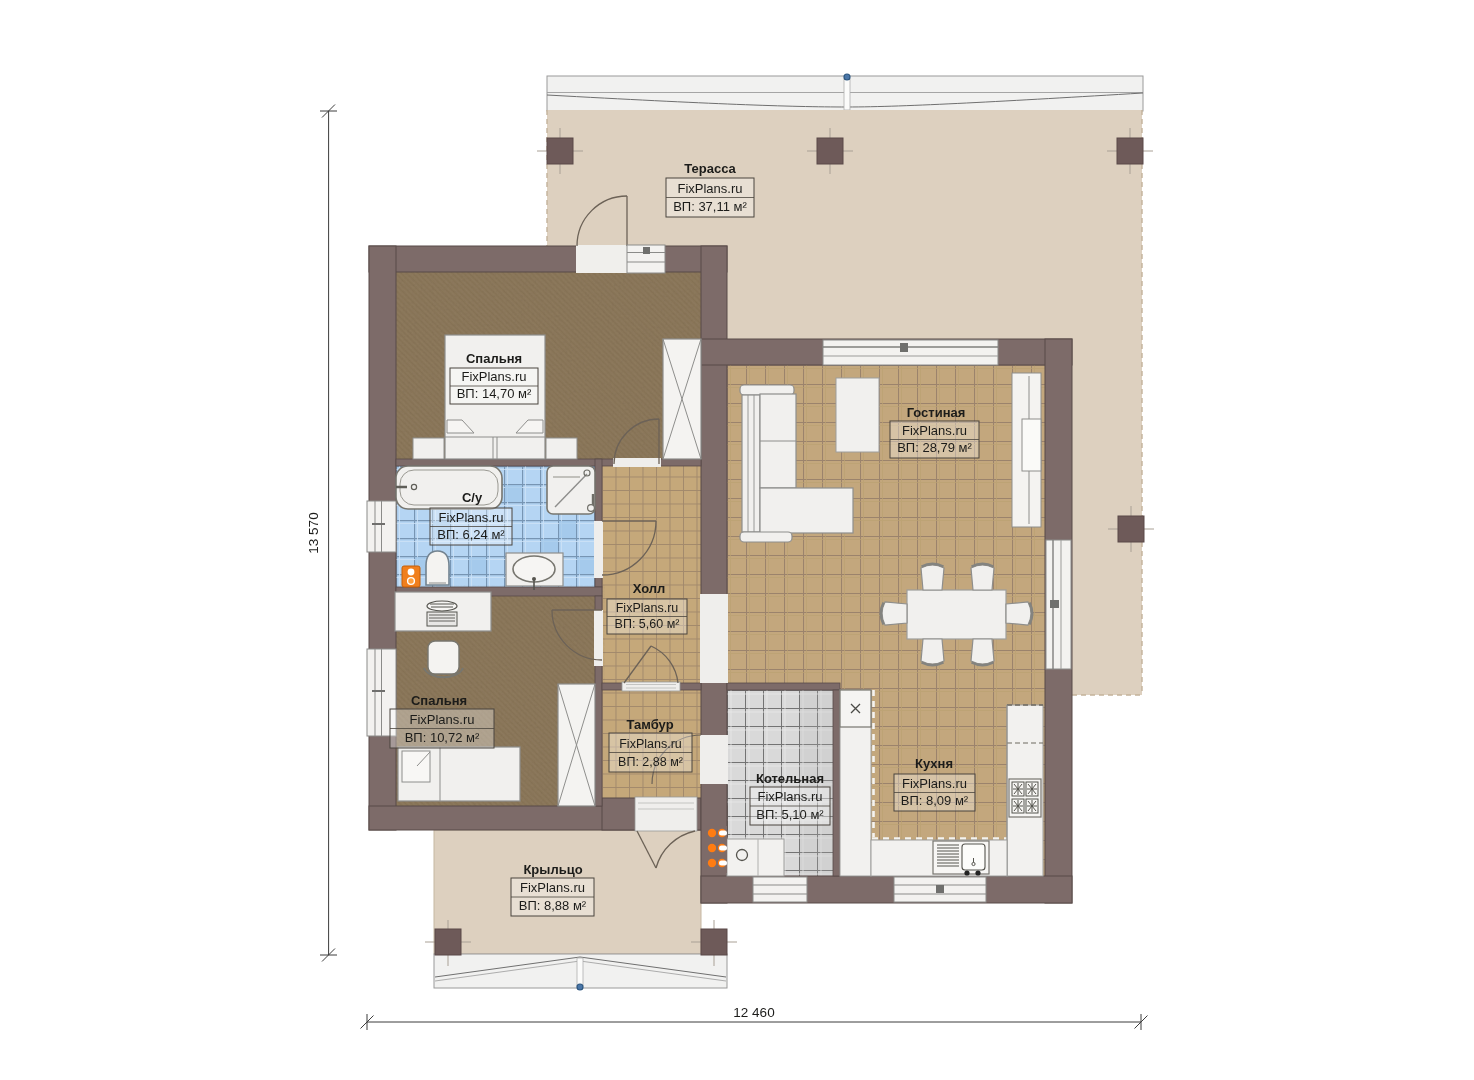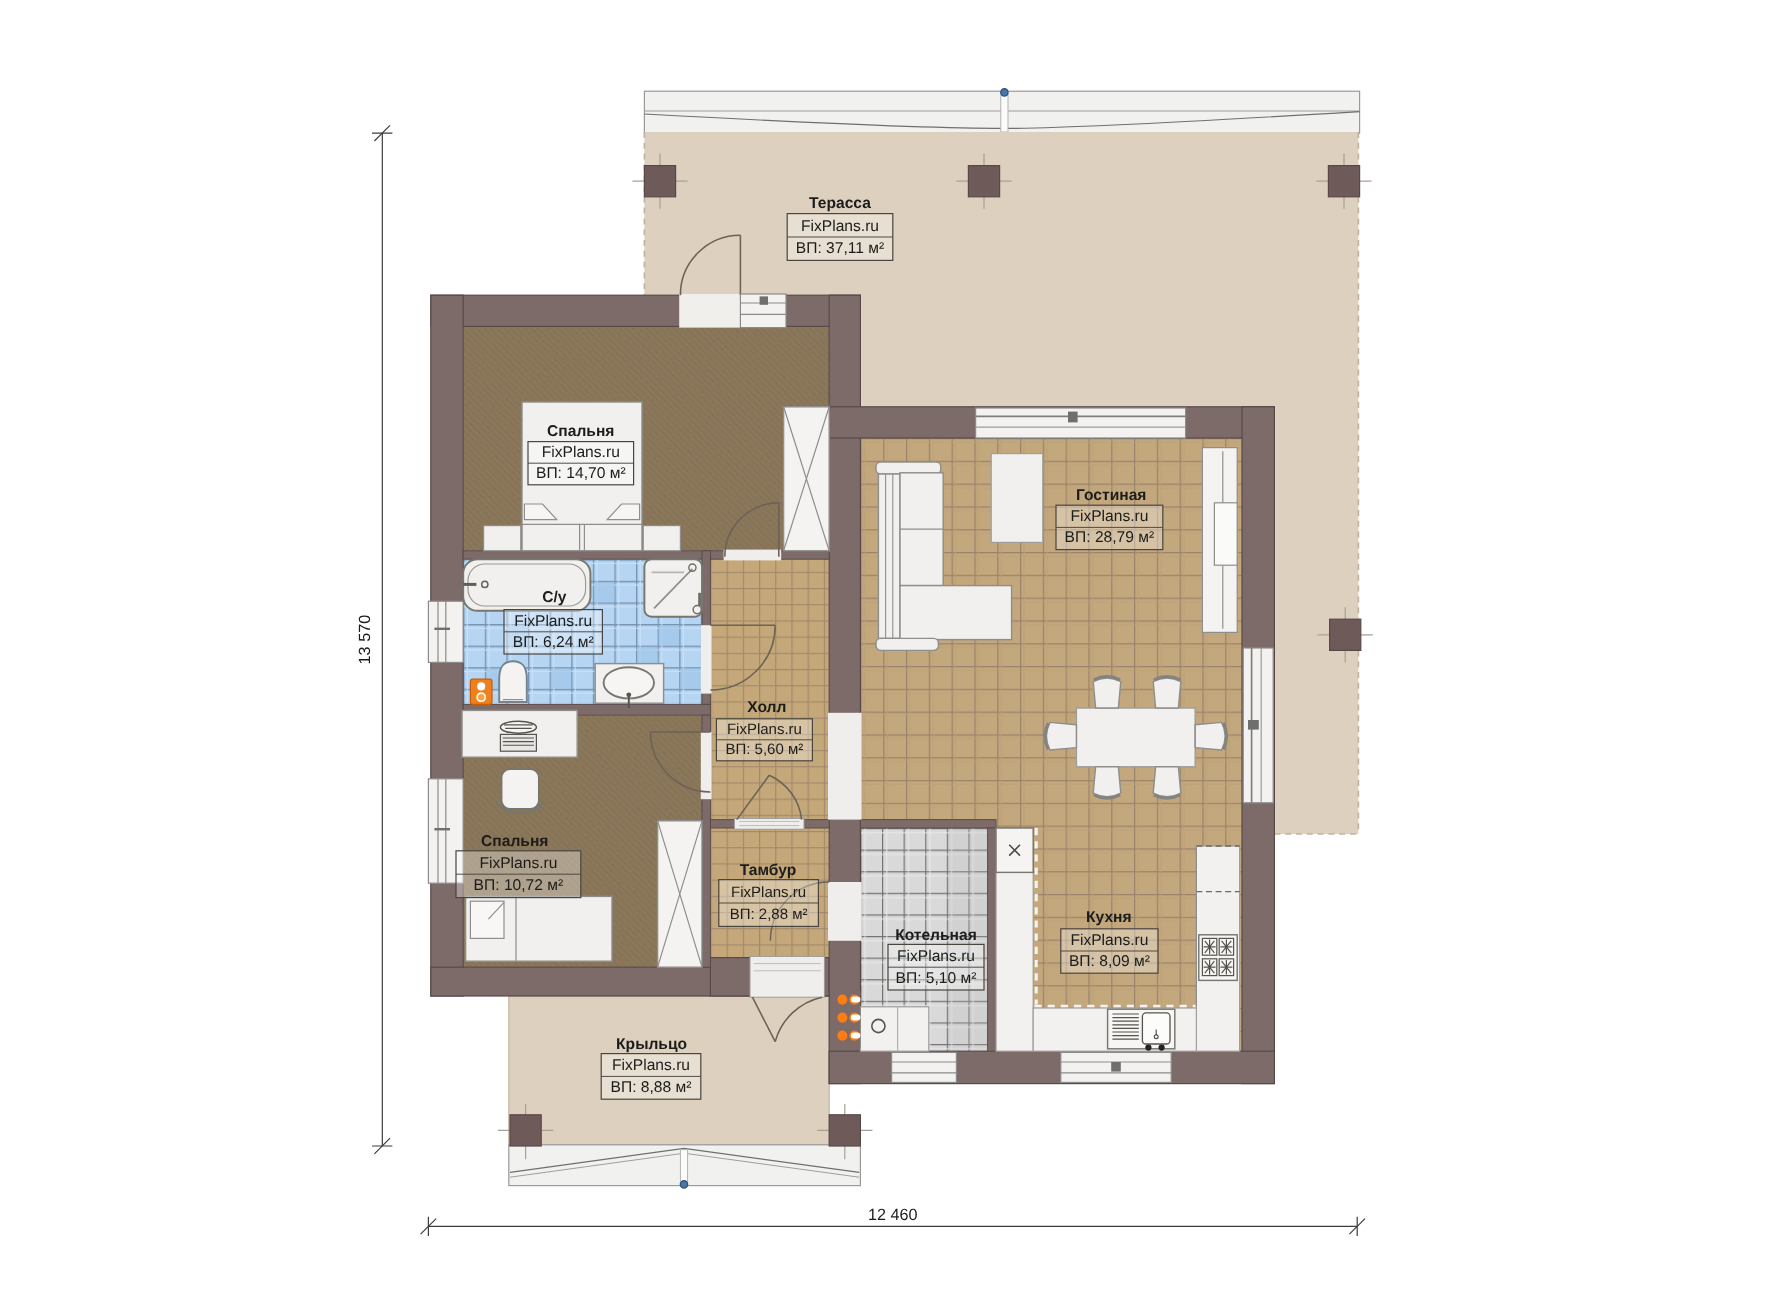--- a/index.html
+++ b/index.html
@@ -1,16 +1,16 @@
 <!DOCTYPE html>
 <html><head>
 <meta charset="utf-8">
 <style>
 html,body{margin:0;padding:0;background:#ffffff;}
-#plan{position:relative;width:1422px;height:1080px;overflow:hidden;font-family:"Liberation Sans",sans-serif;}
+#plan{position:relative;width:1422px;height:1080px;overflow:hidden;font-family:"Liberation Sans",sans-serif;margin-left:10px;}
 #plan svg{position:absolute;left:0;top:0;}
 text{font-family:"Liberation Sans",sans-serif;}
 </style>
 </head>
 <body>
 <div id="plan">
 <svg width="1474" height="1080" viewBox="0 0 1474 1080">
 <defs>
 <pattern id="tan20" width="19" height="19" patternUnits="userSpaceOnUse" x="717" y="365">
   <rect width="19" height="19" fill="#c3a77d"></rect>

